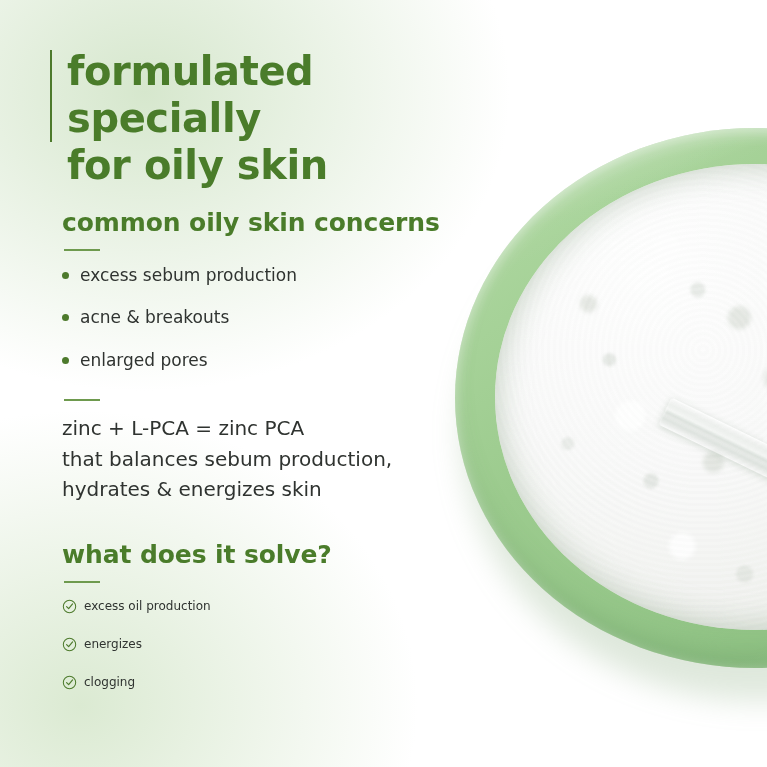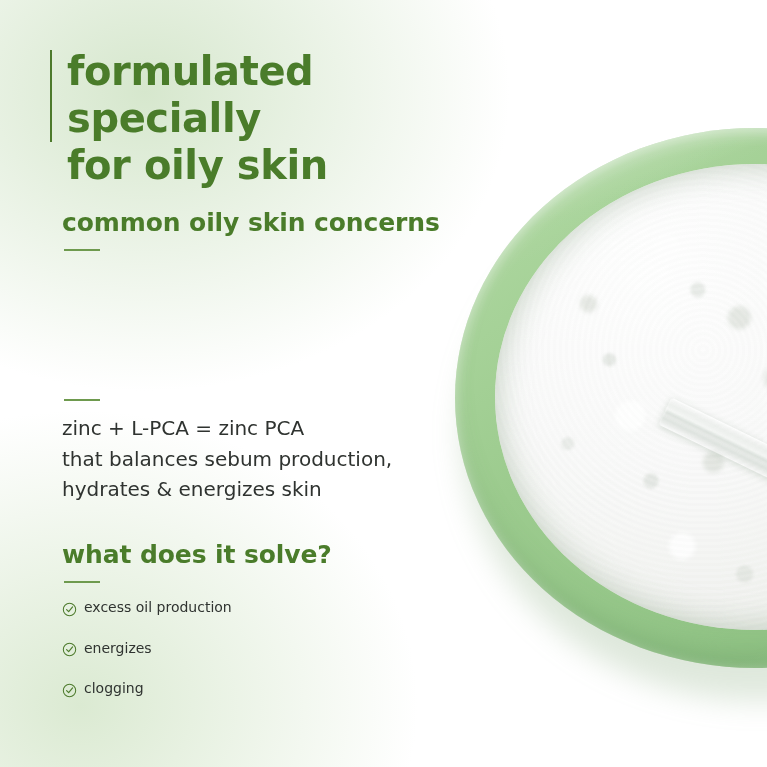--- a/index.html
+++ b/index.html
@@ -288,23 +288,23 @@
     white-space: pre-line;
   }
 
   .check-list {
     list-style: none;
     margin: 16px 0 0 0;
     padding: 0;
   }
   .check-item {
     display: flex;
-    align-items: flex-end;
+    align-items: center;
     margin-bottom: 23px;
-    font-size: 14px;
+    font-size: 12px;
     color: #2f3330;
     line-height: 1.25;
   }
   .check-item:last-child { margin-bottom: 12px; }
   .check-icon {
     width: 15px;
     height: 15px;
     margin-right: 7px;
     flex: 0 0 auto;
     display: block;
@@ -339,20 +339,34 @@
 
     <div class="title-block">
       <div class="title-bar"></div>
       <h1 class="title-text">formulated specially
 for oily skin</h1>
     </div>
 
     <div class="section section-1">
       <h2 class="section-heading">common oily skin concerns</h2>
       <div class="section-rule"></div>
+      <ul class="bullet-list">
+        <li class="bullet-item">
+          <span class="bullet-dot"></span>
+          <span>excess sebum production</span>
+        </li>
+        <li class="bullet-item">
+          <span class="bullet-dot"></span>
+          <span>acne &amp; breakouts</span>
+        </li>
+        <li class="bullet-item">
+          <span class="bullet-dot"></span>
+          <span>enlarged pores</span>
+        </li>
+      </ul>
     </div>
 
     <div class="section section-2">
       <div class="section-rule"></div>
       <p class="body-lines">zinc + L-PCA = zinc PCA
 that balances sebum production,
 hydrates &amp; energizes skin</p>
     </div>
 
     <div class="section section-3">

